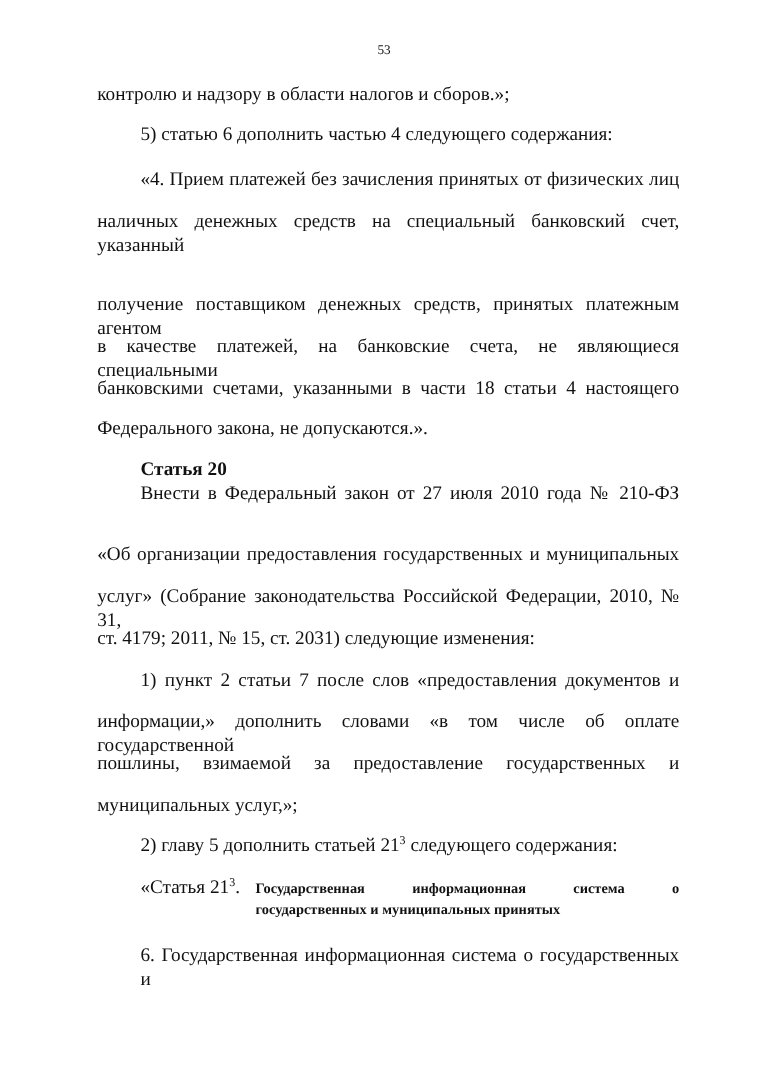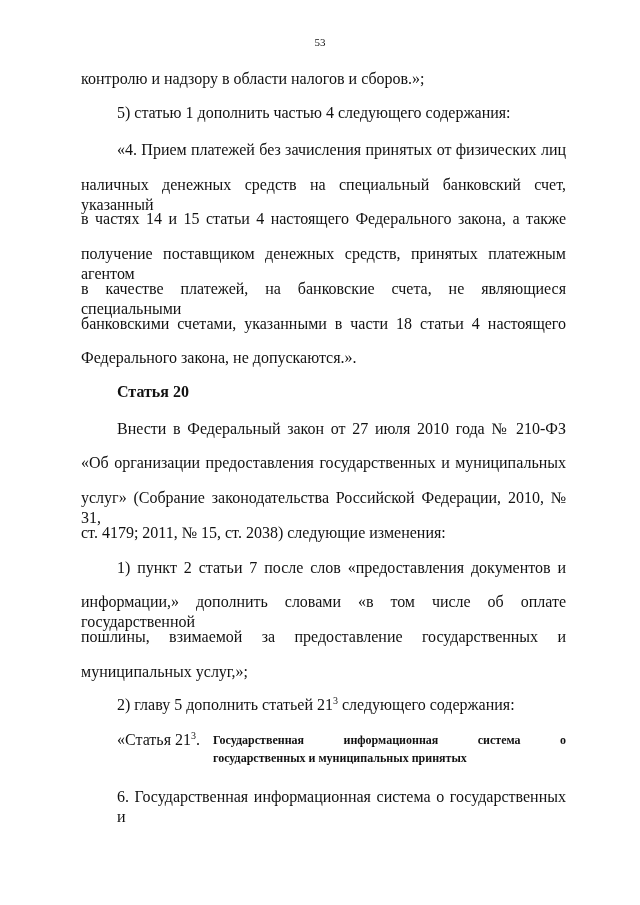--- a/index.html
+++ b/index.html
@@ -17,35 +17,34 @@
   .art-title .l2 { display: block; }
   sup { font-size: 10px; vertical-align: top; position: relative; top: -4px; }
 </style>
 </head>
 <body>
 
 <div class="page">
   <div class="pagenum">53</div>
 
   <div class="line" style="top:69px">контролю и надзору в области налогов и сборов.»;</div>
-  <div class="line ind" style="top:103px">5) статью 1 дополнить частью 4 следующего содержания:</div>
+  <div class="line ind" style="top:103px">5) статью 6 дополнить частью 4 следующего содержания:</div>
   <div class="line ind just" style="top:140px">«4. Прием платежей без зачисления принятых от физических лиц</div>
   <div class="line just" style="top:175px">наличных денежных средств на специальный банковский счет, указанный</div>
-  <div class="line just" style="top:209px">в частях 14 и 15 статьи 4 настоящего Федерального закона, а также</div>
   <div class="line just" style="top:279px">в качестве платежей, на банковские счета, не являющиеся специальными</div>
   <div class="line just" style="top:244px">получение поставщиком денежных средств, принятых платежным агентом</div>
   <div class="line just" style="top:314px">банковскими счетами, указанными в части 18 статьи 4 настоящего</div>
   <div class="line" style="top:348px">Федерального закона, не допускаются.».</div>
 
   <div class="line ind bold" style="top:382px">Статья 20</div>
 
-  <div class="line ind just" style="top:419px">Внести в Федеральный закон от 27 июля 2010 года № 210-ФЗ</div>
+  <div class="line ind just" style="top:402px">Внести в Федеральный закон от 27 июля 2010 года № 210-ФЗ</div>
   <div class="line just" style="top:453px">«Об организации предоставления государственных и муниципальных</div>
   <div class="line just" style="top:488px">услуг» (Собрание законодательства Российской Федерации, 2010, № 31,</div>
-  <div class="line" style="top:523px">ст. 4179; 2011, № 15, ст. 2038) следующие изменения:</div>
+  <div class="line" style="top:523px">ст. 4179; 2011, № 15, ст. 2031) следующие изменения:</div>
   <div class="line ind just" style="top:558px">1) пункт 2 статьи 7 после слов «предоставления документов и</div>
   <div class="line just" style="top:627px">пошлины, взимаемой за предоставление государственных и</div>
   <div class="line just" style="top:592px">информации,» дополнить словами «в том числе об оплате государственной</div>
   <div class="line" style="top:662px">муниципальных услуг,»;</div>
 
   <div class="line ind" style="top:695px">
     <span>2) главу 5 дополнить статьей 21</span><sup>3</sup><span> следующего содержания:</span>
   </div>
 
   <div class="art-label" style="top:730px">

